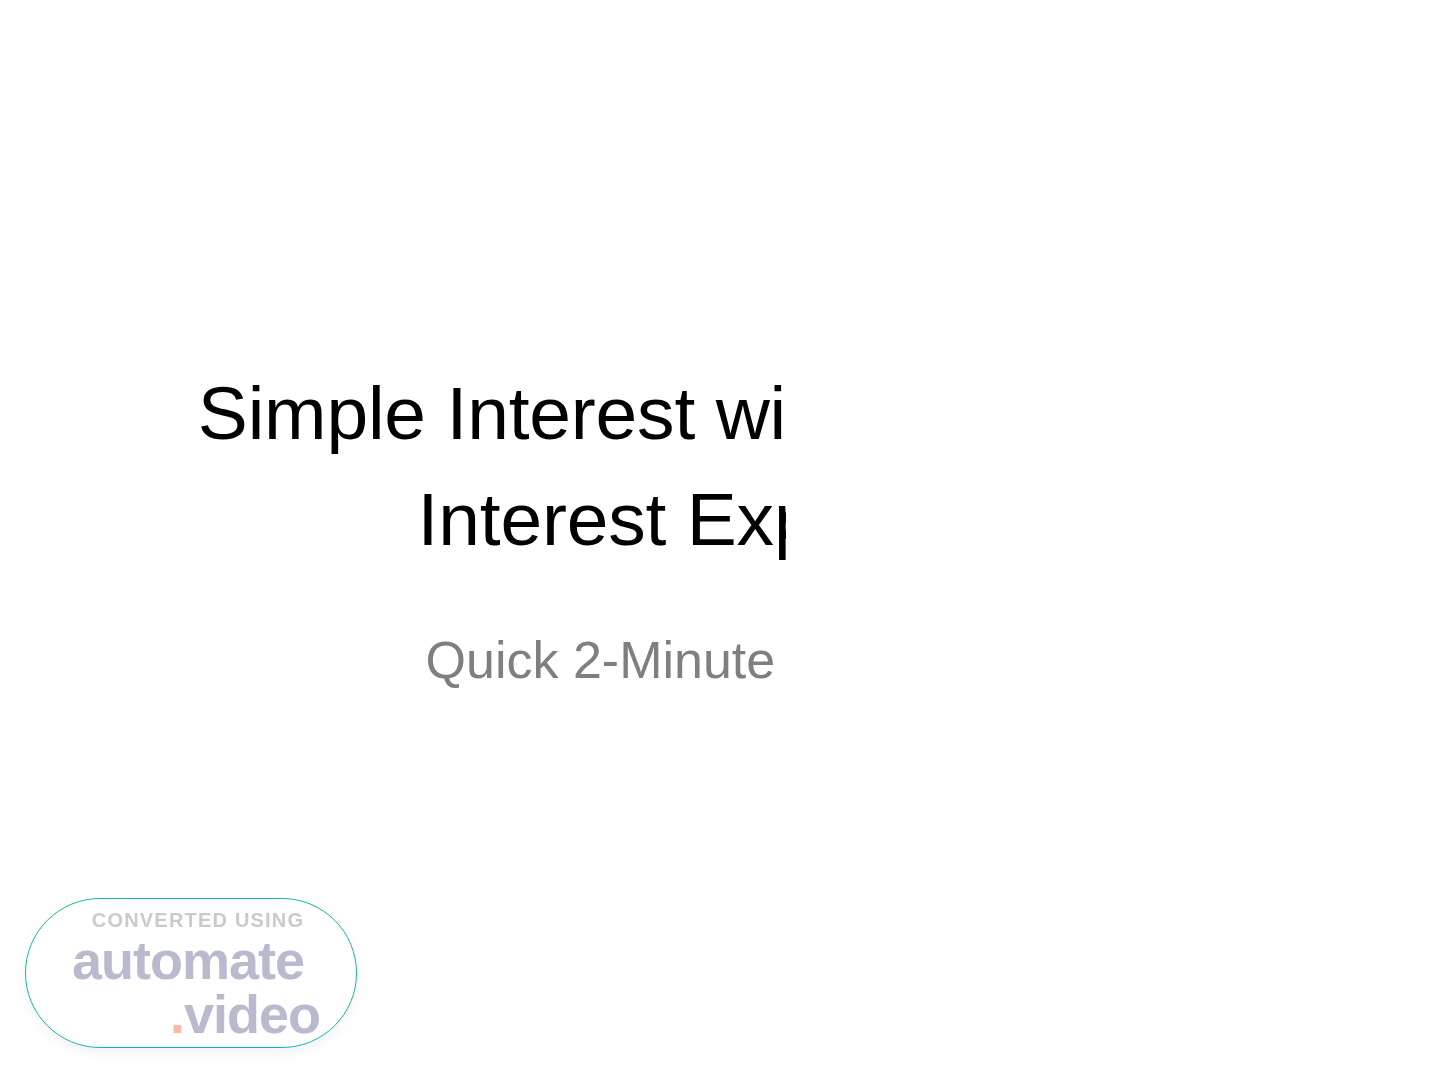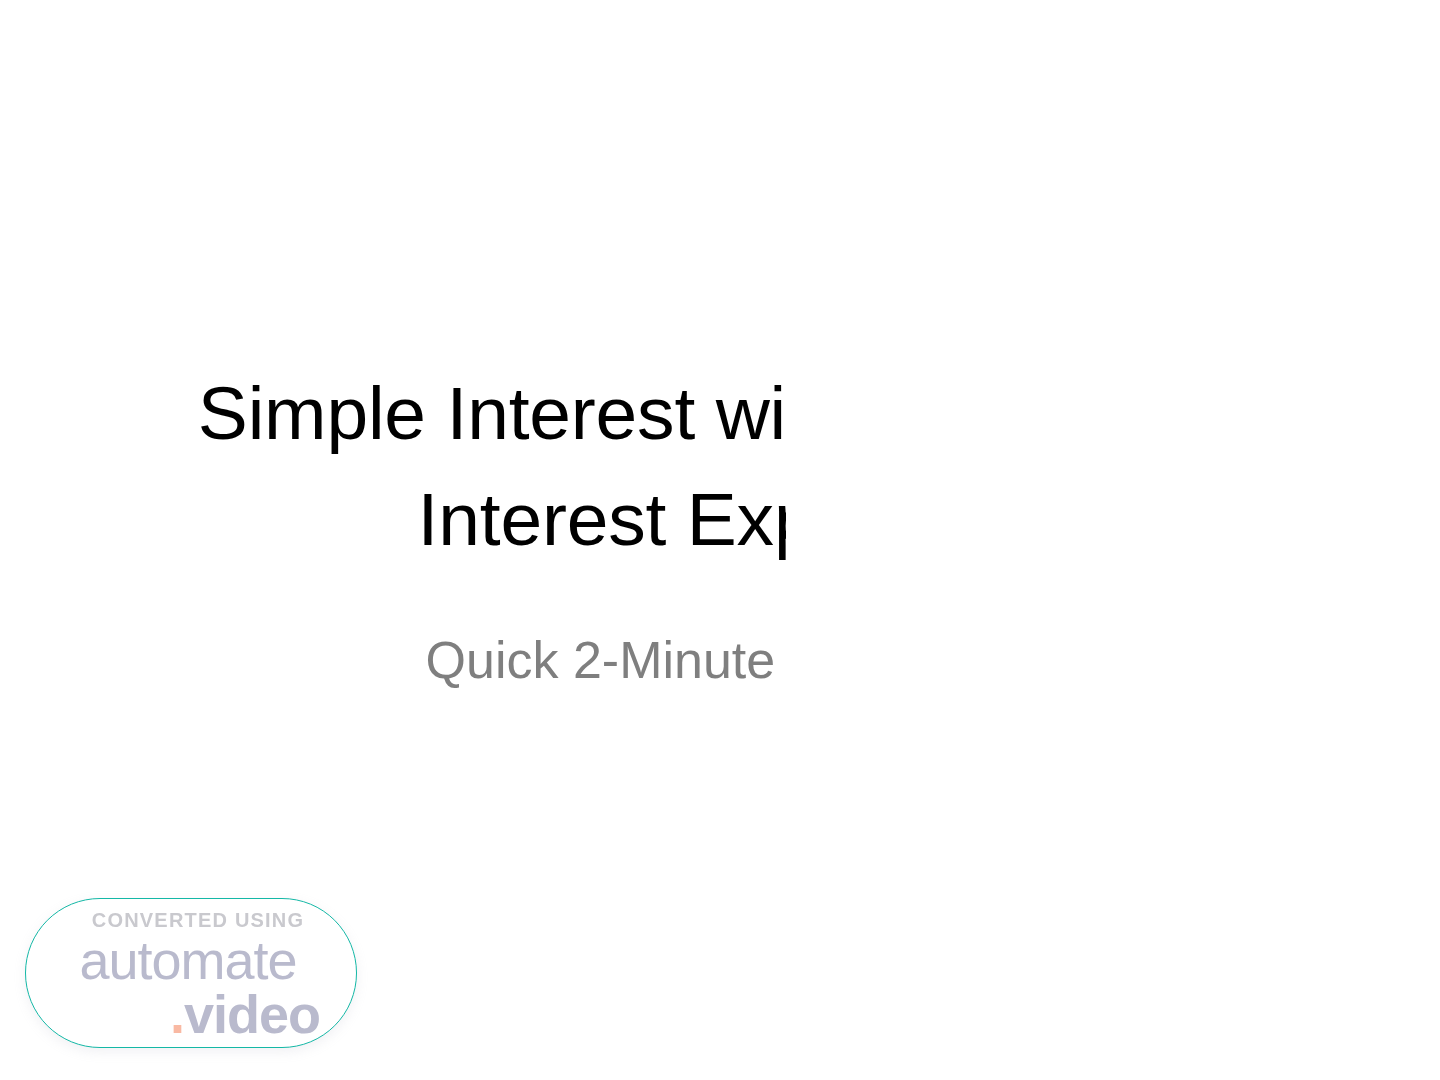--- a/index.html
+++ b/index.html
@@ -98,21 +98,21 @@
     font-weight: 700;
     letter-spacing: 1.2px;
     color: #c9c9ce;
     text-align: center;
     line-height: 26px;
     padding-left: 26px;
   }
   .wm-brand {
     font-family: "Liberation Sans", sans-serif;
     font-size: 54px;
-    font-weight: 400;
+    font-weight: 700;
     letter-spacing: -1px;
     color: #b9bacd;
     line-height: 50px;
     text-align: center;
     padding-left: 6px;
     margin-top: 2px;
   }
   .wm-tld {
     font-family: "Liberation Sans", sans-serif;
     font-size: 54px;

